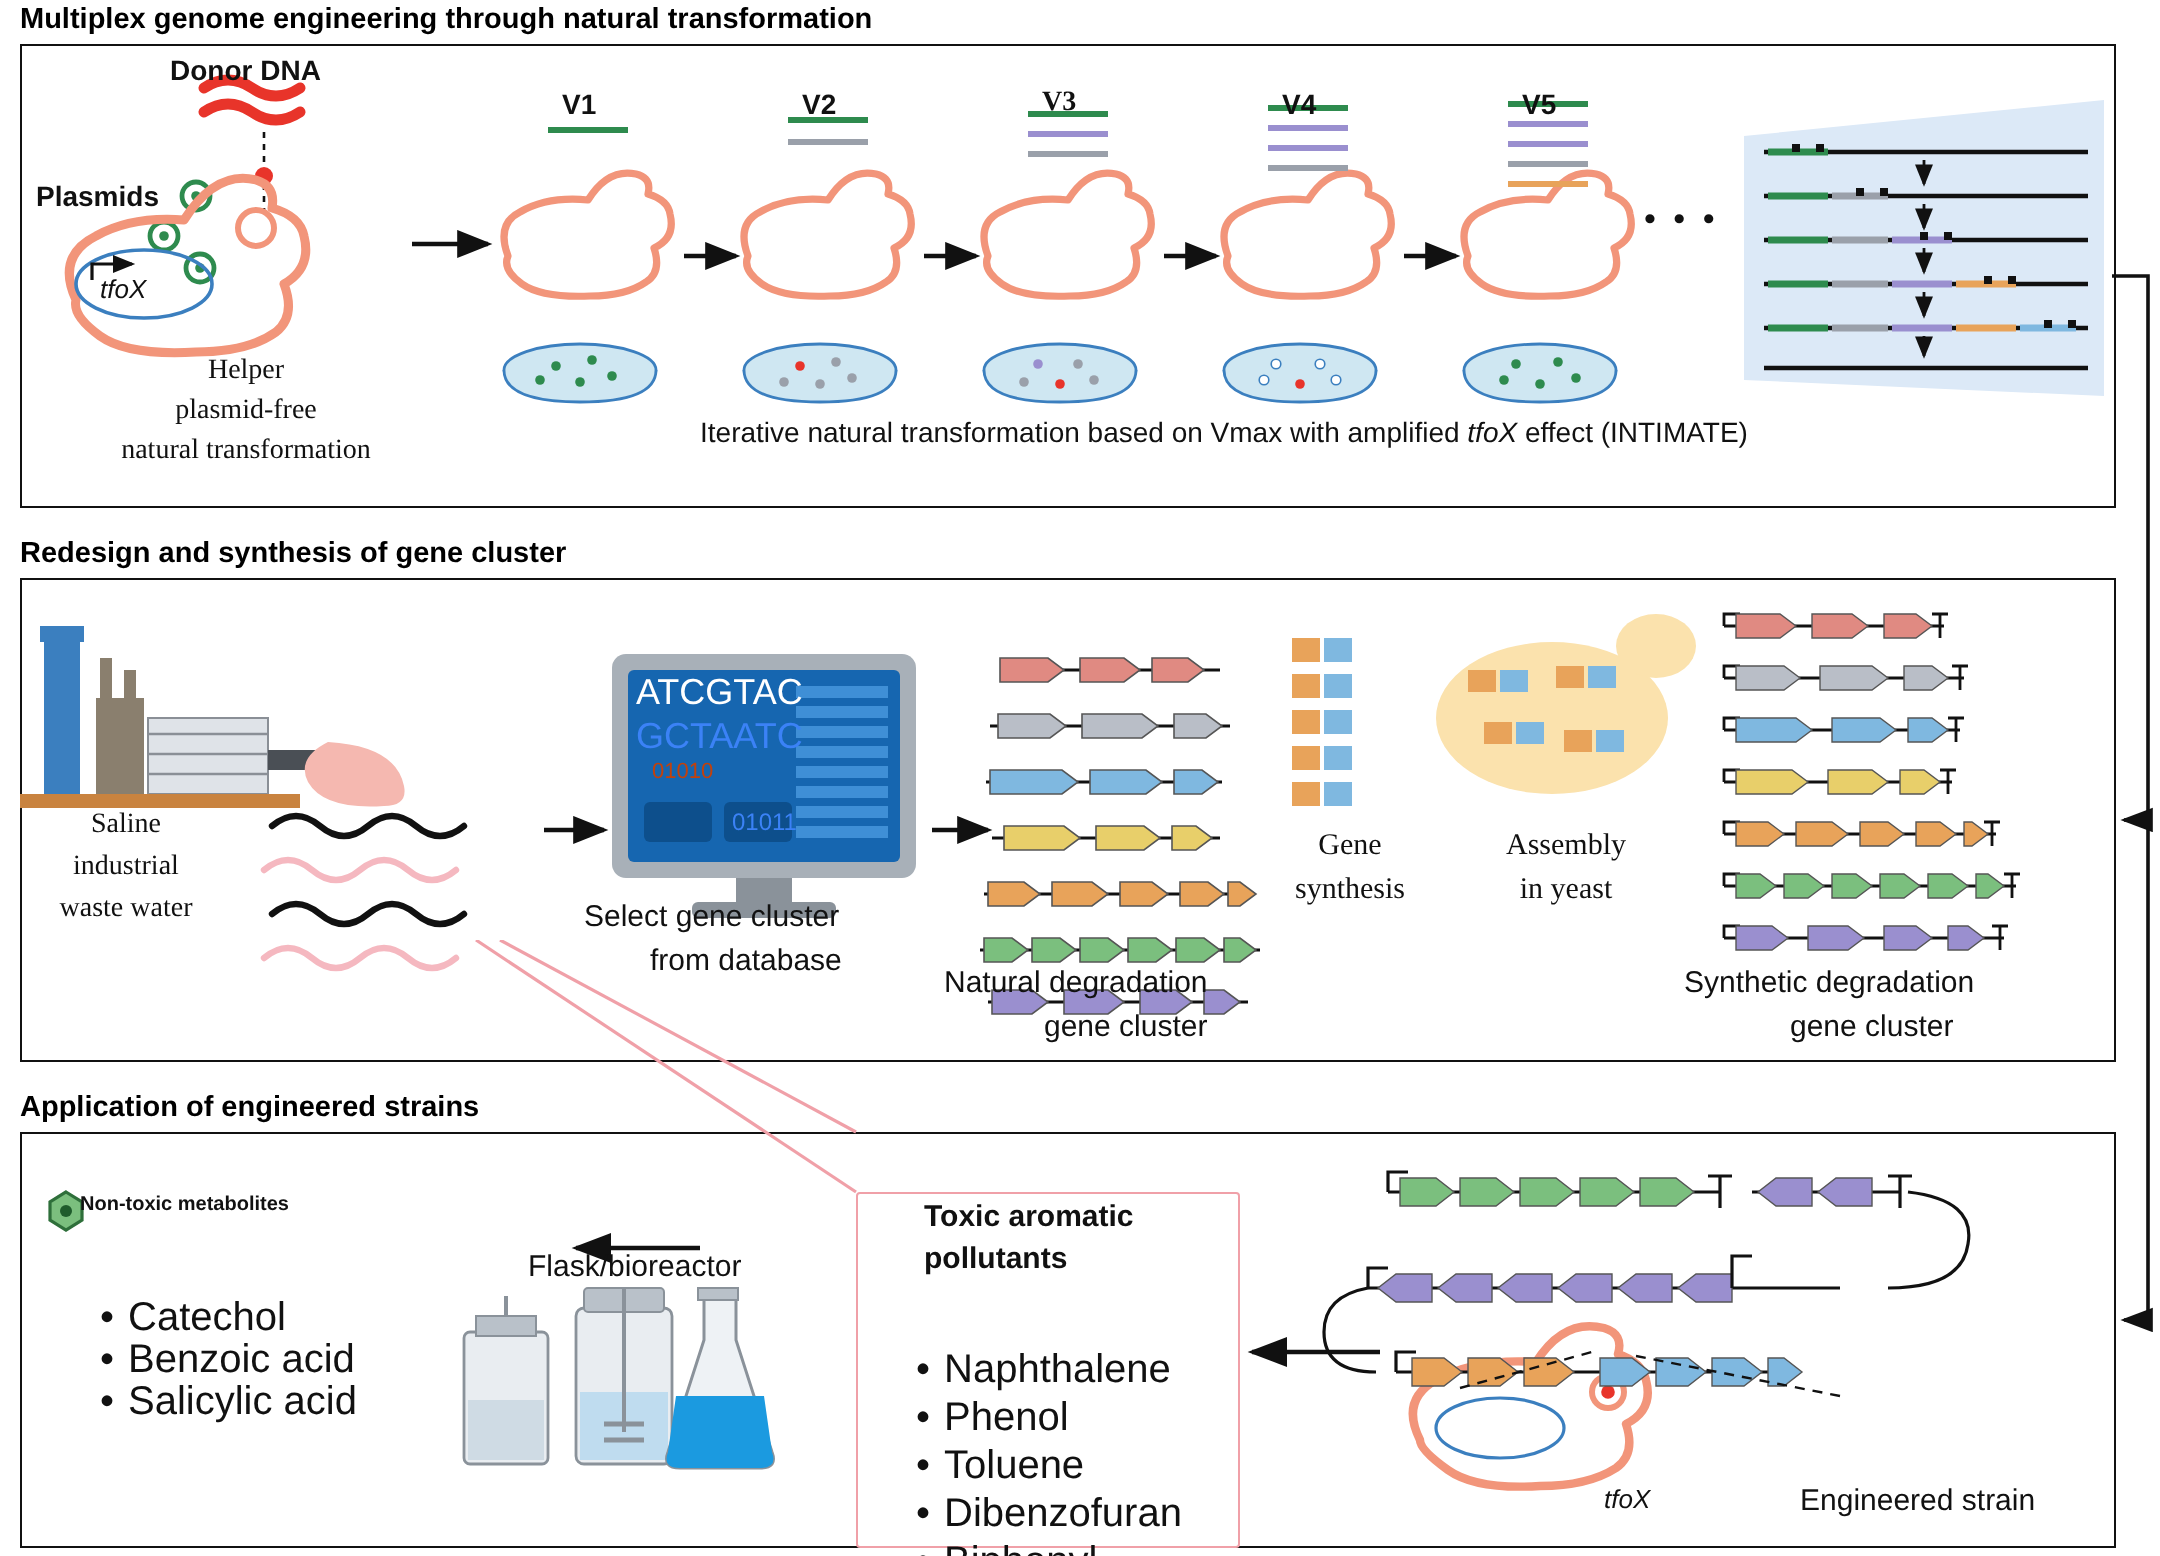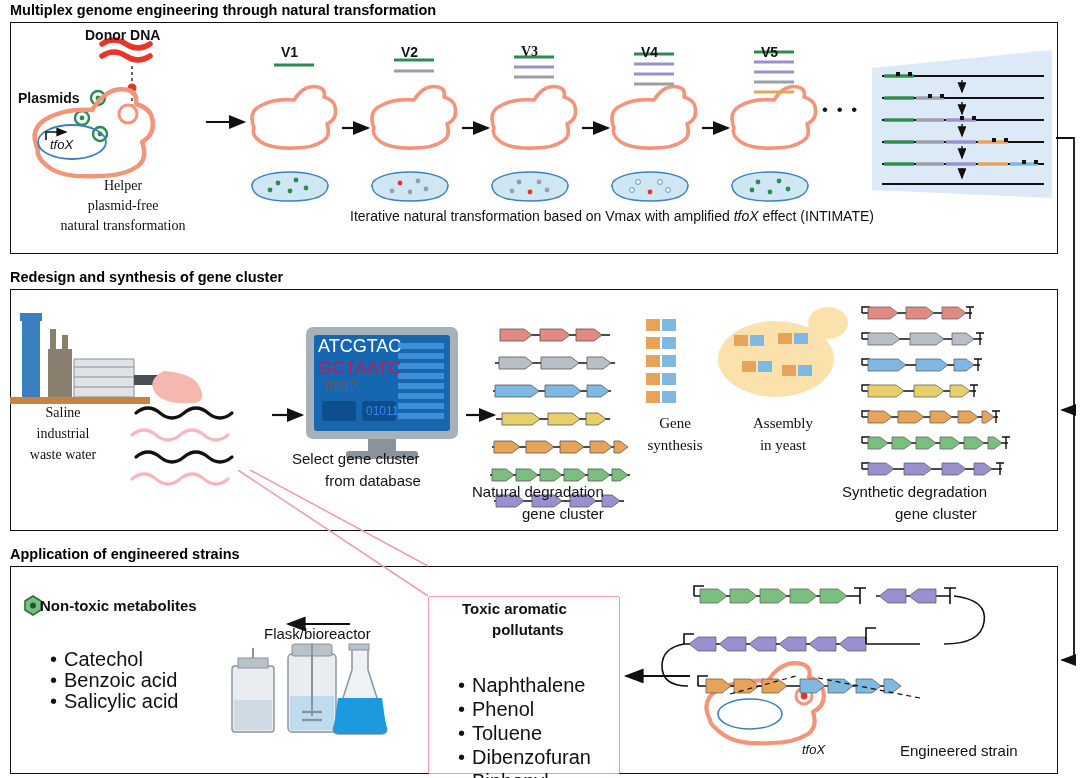--- a/index.html
+++ b/index.html
@@ -457,21 +457,21 @@
 <div class="lbl ctr" style="left:630px;top:415px;width:90px;font-size:15px;">Gene</div>
 <div class="lbl ctr" style="left:630px;top:437px;width:90px;font-size:15px;">synthesis</div>
 
 <div class="lbl ctr" style="left:728px;top:415px;width:110px;font-size:15px;">Assembly</div>
 <div class="lbl ctr" style="left:728px;top:437px;width:110px;font-size:15px;">in yeast</div>
 
 <div class="lbl" style="left:842px;top:483px;font-size:15px;">Synthetic degradation</div>
 <div class="lbl" style="left:895px;top:505px;font-size:15px;">gene cluster</div>
 
 <div class="lbl" style="left:318px;top:336px;color:#fff;font-size:18px;">ATCGTAC</div>
-<div class="lbl" style="left:318px;top:358px;color:#be185d;font-size:18px;">GCTAATC</div>
+<div class="lbl" style="left:318px;top:358px;color:#3b82f6;font-size:18px;">GCTAATC</div>
 <div class="lbl" style="left:326px;top:380px;color:#c2410c;font-size:11px;">01010</div>
 <div class="lbl" style="left:366px;top:404px;color:#3b82f6;font-size:12px;">01011</div>
 
 <div class="panel-title" style="left:10px;top:546px;">Application of engineered strains</div>
 <div class="panel-box" style="left:10px;top:566px;width:1046px;height:206px;"></div>
 
 <svg class="abs" style="left:10px;top:566px;" width="1046" height="206">
   <defs>
     <marker id="ah4" markerWidth="10" markerHeight="10" refX="8" refY="3.4" orient="auto">
       <path d="M0,0 L9,3.4 L0,6.8 z" fill="#111"></path>
@@ -569,32 +569,32 @@
 
 <div class="abs" style="left:440px;top:608px;">
   <svg width="18" height="20">
     <ellipse cx="9" cy="8" rx="8" ry="7.5" fill="#e8342a"></ellipse>
     <rect x="5" y="13" width="8" height="5" rx="2" fill="#e8342a"></rect>
     <circle cx="6" cy="8" r="2.2" fill="#fff"></circle>
     <circle cx="12" cy="8" r="2.2" fill="#fff"></circle>
   </svg>
 </div>
 
-<div class="lbl lbl-b" style="left:40px;top:597px;font-size:15px;">Non-toxic metabolites</div>
+<div class="lbl lbl-b" style="left:40px;top:597px;font-size:10px;">Non-toxic metabolites</div>
 <div class="bullist" style="left:50px;top:622px;">
   <div class="bullet">Catechol</div>
   <div class="bullet">Benzoic acid</div>
   <div class="bullet">Salicylic acid</div>
 </div>
 
 <div class="lbl" style="left:264px;top:625px;font-size:15px;">Flask/bioreactor</div>
 
 <div class="pinkbox" style="left:428px;top:596px;width:190px;height:176px;"></div>
 <div class="lbl lbl-b" style="left:462px;top:600px;font-size:15px;">Toxic aromatic</div>
-<div class="lbl lbl-b" style="left:462px;top:621px;font-size:15px;margin-left:30px;">pollutants</div>
+<div class="lbl lbl-b" style="left:462px;top:621px;font-size:15px;">pollutants</div>
 <div class="bullist" style="left:458px;top:646px;line-height:24px;">
   <div class="bullet">Naphthalene</div>
   <div class="bullet">Phenol</div>
   <div class="bullet">Toluene</div>
   <div class="bullet">Dibenzofuran</div>
   <div class="bullet">Biphenyl</div>
 </div>
 
 <svg class="abs" style="left:230px;top:470px;" width="210" height="135">
   <path d="M8,0 L198,126" stroke="#f0a0a8" stroke-width="1.6" fill="none"></path>

